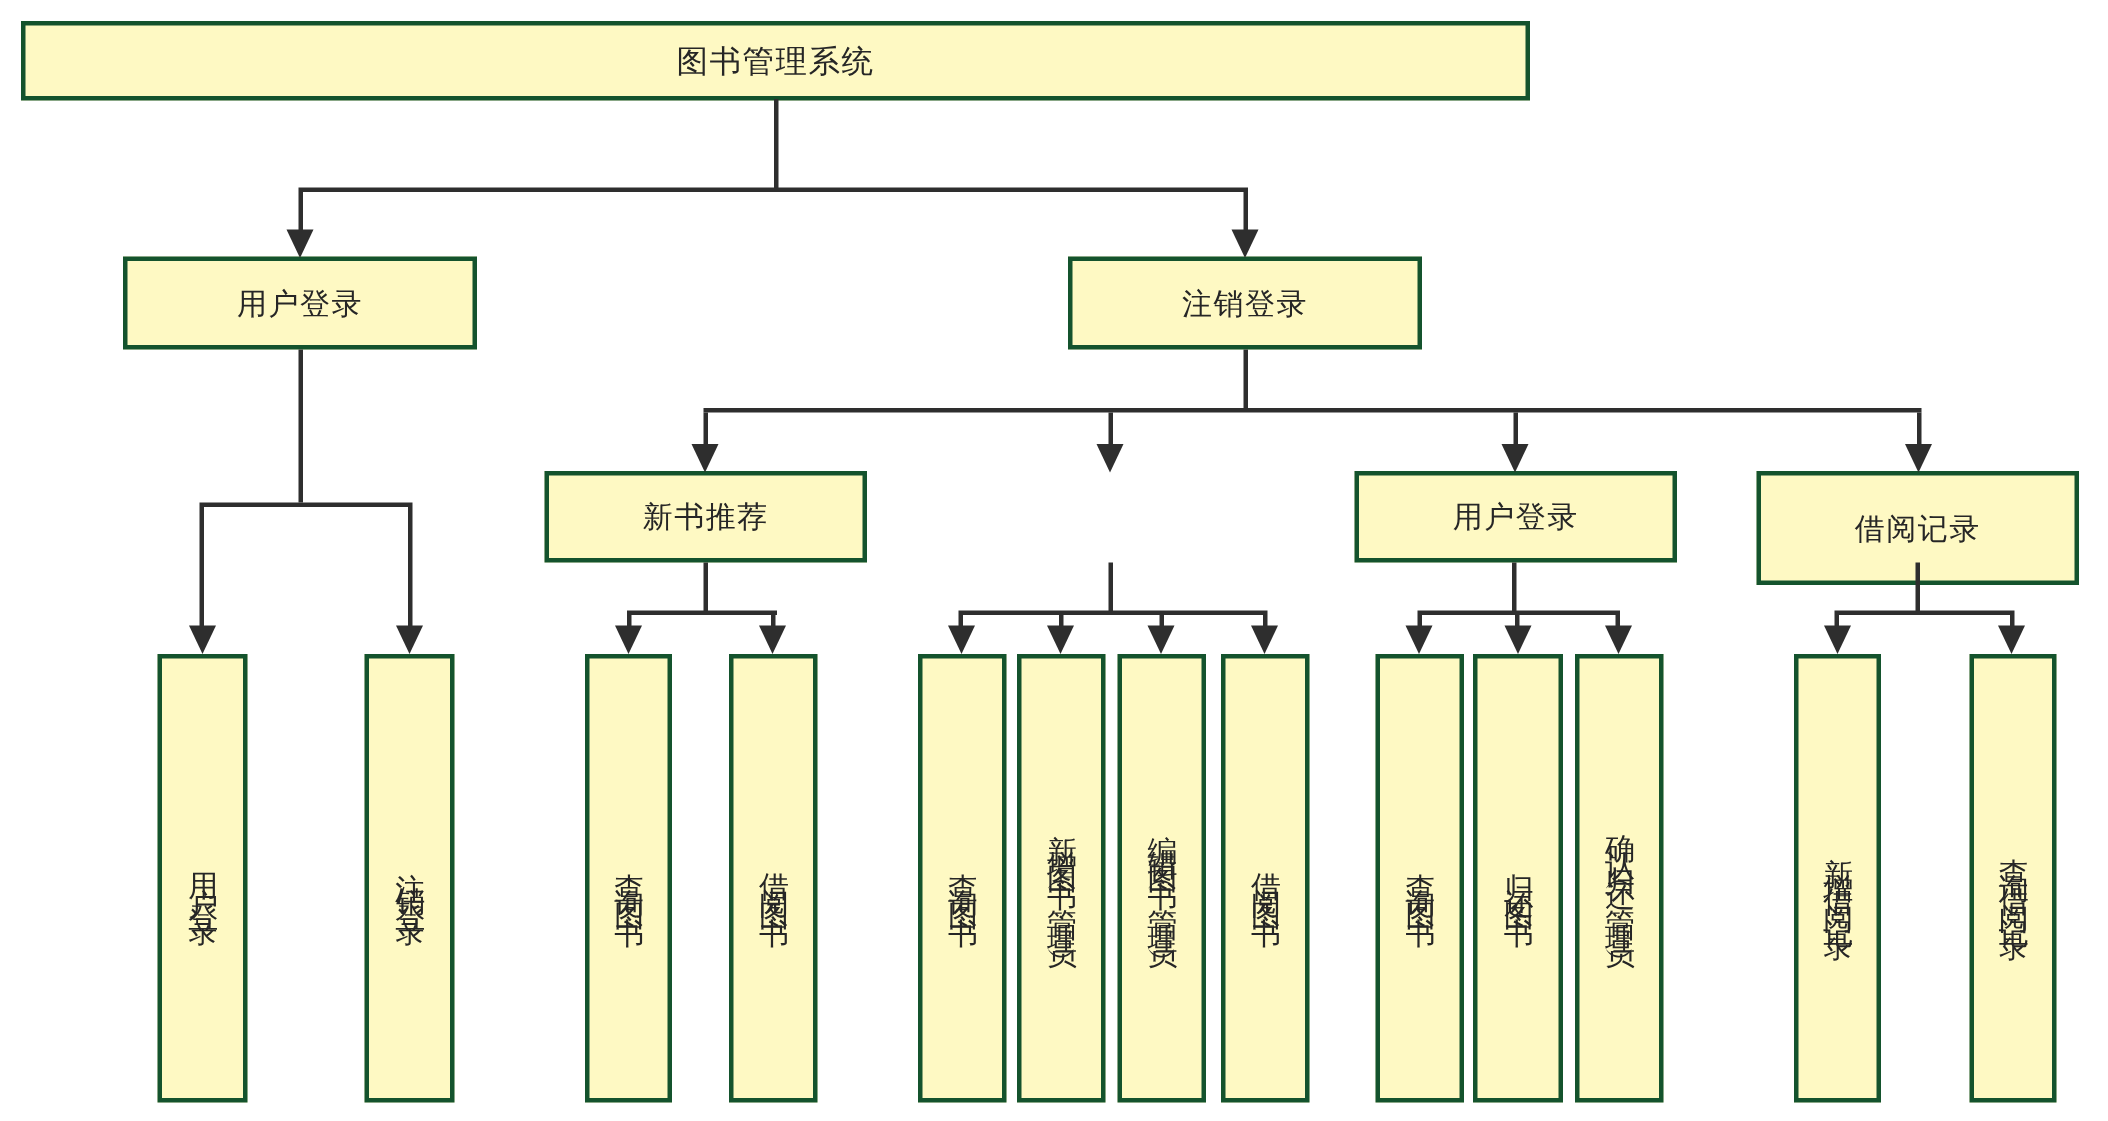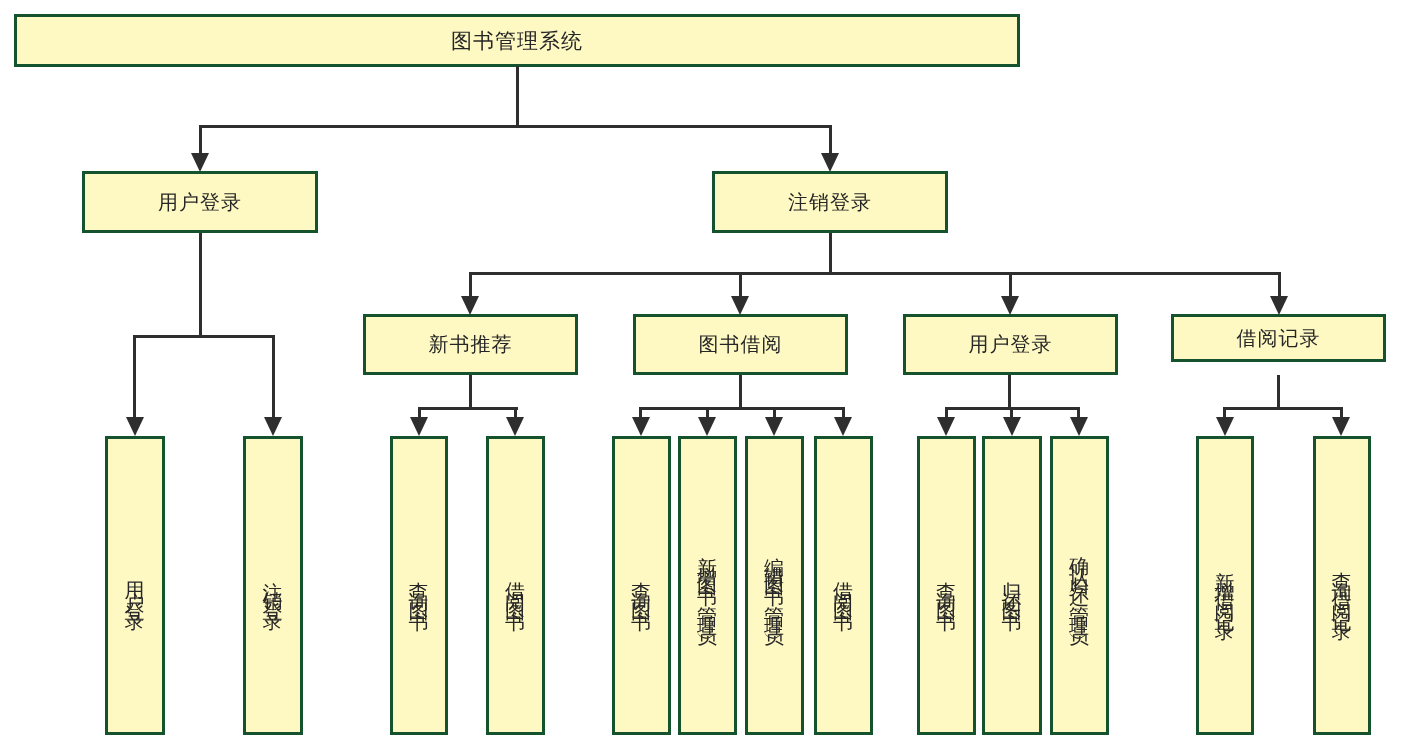--- a/index.html
+++ b/index.html
@@ -52,27 +52,24 @@
   <div class="box h19" style="left:82px;top:171px;width:236px;height:62px;">
     <span class="lbl">用户登录</span>
   </div>
   <div class="box h19" style="left:712px;top:171px;width:236px;height:62px;">
     <span class="lbl">注销登录</span>
   </div>
 
   <div class="box h19" style="left:363px;top:314px;width:215px;height:61px;">
     <span class="lbl">新书推荐</span>
   </div>
-  <div class="box h19" style="left:633px;top:314px;width:215px;height:61px;">
-    <span class="lbl">图书借阅</span>
-  </div>
   <div class="box h19" style="left:903px;top:314px;width:215px;height:61px;">
     <span class="lbl">用户登录</span>
   </div>
-  <div class="box h19" style="left:1171px;top:314px;width:215px;height:48px;">
+  <div class="box h19" style="left:1171px;top:314px;width:215px;height:76px;">
     <span class="lbl">借阅记录</span>
   </div>
 
   <div class="box vbox" style="left:105px;top:436px;width:60px;height:299px;">
     <span class="lbl">用户登录</span>
   </div>
   <div class="box vbox" style="left:243px;top:436px;width:60px;height:299px;">
     <span class="lbl">注销登录</span>
   </div>
 

